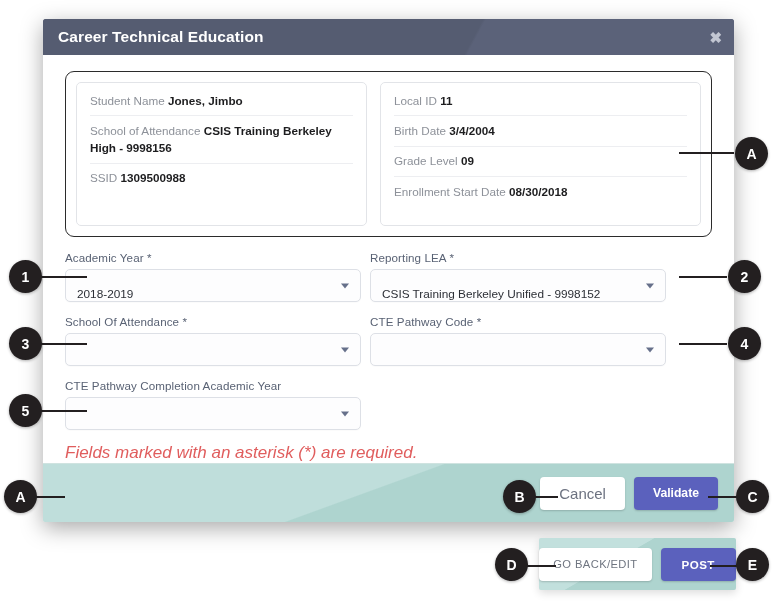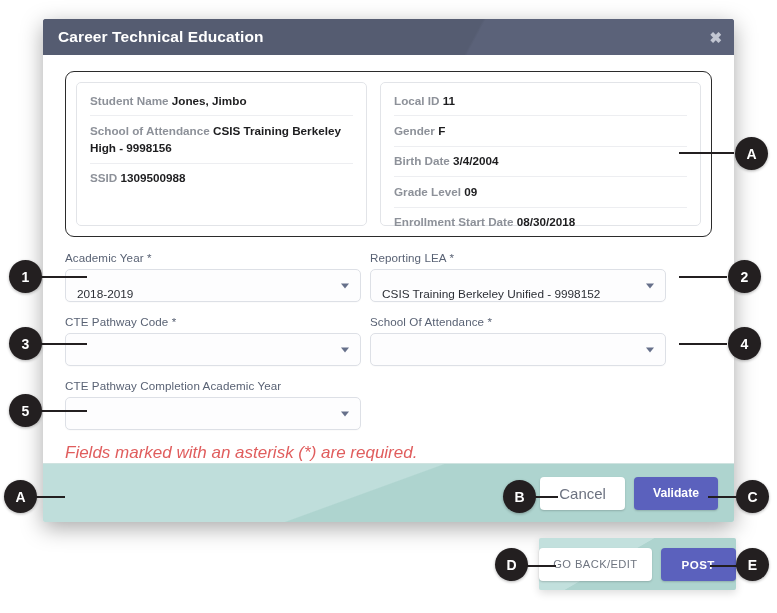--- a/index.html
+++ b/index.html
@@ -75,21 +75,21 @@
   .info-panel.left { flex: 0 0 291px; }
   .info-row {
     border-bottom: 1px solid #edeef1;
     padding: 6.5px 0 6px 0;
     font-size: 11.7px;
     line-height: 1.45;
     color: #222;
   }
   .info-panel.left .info-row:last-child,
   .info-panel.right .info-row:last-child { border-bottom: none; }
-  .info-label { color: #8d9199; font-weight: bold; }
+  .info-label { color: #8d9199; font-weight: normal; }
   .info-value { color: #1d1d1f; font-weight: bold; }
 
   
   .form-grid {
     display: grid;
     grid-template-columns: 296px 296px;
     column-gap: 9px;
     row-gap: 0px;
   }
   .field { margin-bottom: 13px; }
@@ -228,24 +228,20 @@
             <span class="info-value">1309500988</span>
           </div>
         </div>
 
         <div class="info-panel right">
           <div class="info-row">
             <span class="info-label">Local ID</span>
             <span class="info-value">11</span>
           </div>
           <div class="info-row">
-            <span class="info-label">Gender</span>
-            <span class="info-value">F</span>
-          </div>
-          <div class="info-row">
             <span class="info-label">Birth Date</span>
             <span class="info-value">3/4/2004</span>
           </div>
           <div class="info-row">
             <span class="info-label">Grade Level</span>
             <span class="info-value">09</span>
           </div>
           <div class="info-row">
             <span class="info-label">Enrollment Start Date</span>
             <span class="info-value">08/30/2018</span>
@@ -265,29 +261,29 @@
 
         <div class="field">
           <span class="field-label">Reporting LEA *</span>
           <div class="select-box">
             <span>CSIS Training Berkeley Unified - 9998152</span>
             <span class="caret"></span>
           </div>
         </div>
 
         <div class="field">
+          <span class="field-label">School Of Attendance *</span>
+          <div class="select-box">
+            <span></span>
+            <span class="caret"></span>
+          </div>
+        </div>
+
+        <div class="field">
           <span class="field-label">CTE Pathway Code *</span>
-          <div class="select-box">
-            <span></span>
-            <span class="caret"></span>
-          </div>
-        </div>
-
-        <div class="field">
-          <span class="field-label">School Of Attendance *</span>
           <div class="select-box">
             <span></span>
             <span class="caret"></span>
           </div>
         </div>
 
         <div class="field">
           <span class="field-label">CTE Pathway Completion Academic Year</span>
           <div class="select-box">
             <span></span>

